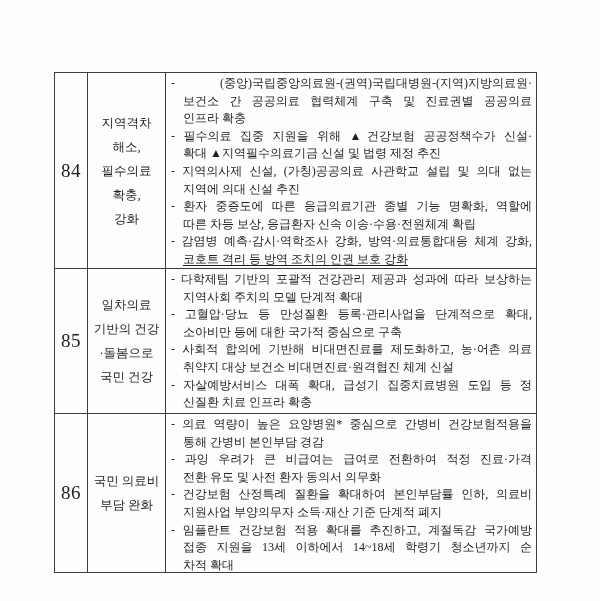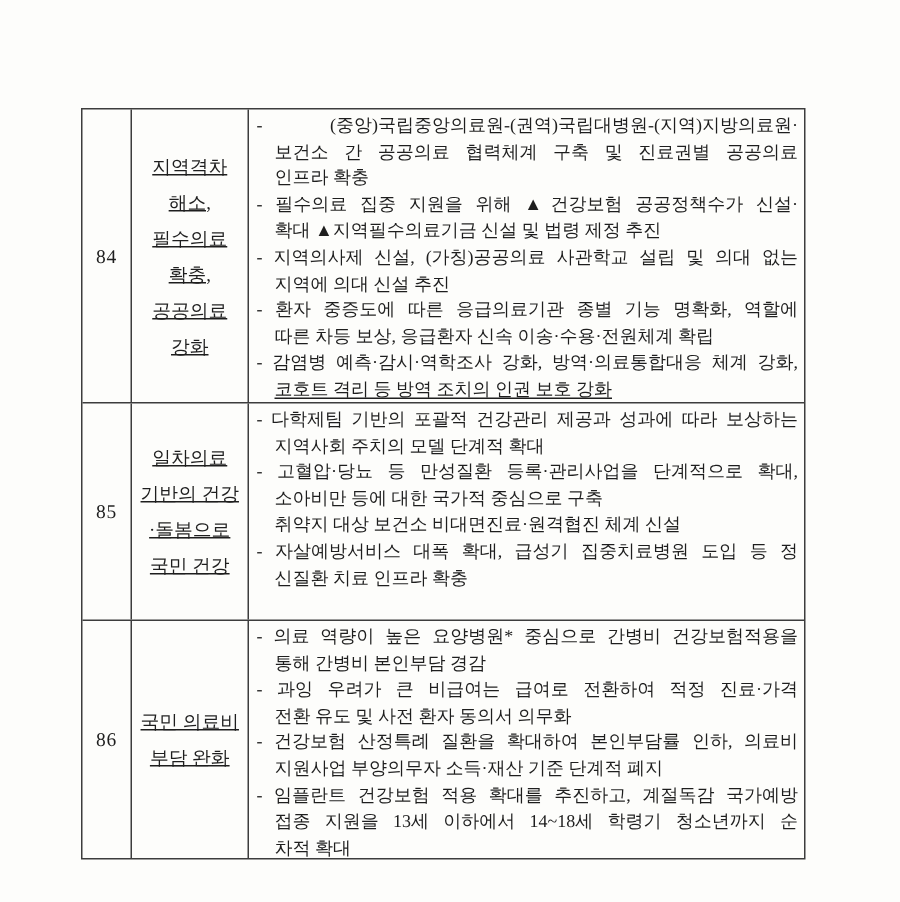--- a/index.html
+++ b/index.html
@@ -19,21 +19,21 @@
     position:absolute;left:54px;top:72px;width:481px;
     border:1px solid var(--border);
     background:transparent;
   }
   .row{display:flex;box-sizing:border-box;border-bottom:1px solid var(--border);}
   .row.last-row{border-bottom:none;}
   .cell{box-sizing:border-box;}
   .cell-num{
     width:33px;border-right:1px solid var(--border);
     display:flex;align-items:center;justify-content:center;
-    font-size:13px;letter-spacing:0.5px;
+    font-size:19px;letter-spacing:0.5px;
   }
   .cell-title{
     width:78px;border-right:1px solid var(--border);
     display:flex;flex-direction:column;align-items:center;justify-content:center;
     font-size:12.5px;line-height:24px;text-align:center;
   }
   .cell-content{
     flex:1;min-width:0;
     padding:2px 4px 0 5px;
     font-size:12px;line-height:17.6px;
@@ -43,37 +43,36 @@
     text-align:justify;
     text-align-last:justify;
     padding-left:12px;
     word-break:keep-all;
     overflow:hidden;
   }
   .line.first{padding-left:0;}
   .line.last{text-align-last:left;}
   .line.u{text-decoration:underline;text-underline-offset:2px;}
   .marker{text-decoration:none;}
-  .title-line{width:100%;text-decoration:underline;}
+  .title-line{width:100%;}
 </style>
 </head>
 <body>
 
 <div class="page">
   <div class="doc-table">
       <div class="row" style="height: 196px;">
         <div class="cell cell-num">
           <div class="num-text">84</div>
         </div>
         <div class="cell cell-title">
           <div class="title-line">지역격차</div>
           <div class="title-line">해소,</div>
           <div class="title-line">필수의료</div>
           <div class="title-line">확충,</div>
-          <div class="title-line">공공의료</div>
           <div class="title-line">강화</div>
         </div>
         <div class="cell cell-content">
           <div class="bullet">
             <div class="line first"><span class="marker">- </span>(중앙)국립중앙의료원-(권역)국립대병원-(지역)지방의료원·</div>
             <div class="line">보건소 간 공공의료 협력체계 구축 및 진료권별 공공의료</div>
             <div class="line last">인프라 확충</div>
           </div>
           <div class="bullet">
             <div class="line first"><span class="marker">- </span>필수의료 집중 지원을 위해 ▲건강보험 공공정책수가 신설·</div>
@@ -106,20 +105,21 @@
         <div class="cell cell-content">
           <div class="bullet">
             <div class="line first"><span class="marker">- </span>다학제팀 기반의 포괄적 건강관리 제공과 성과에 따라 보상하는</div>
             <div class="line last">지역사회 주치의 모델 단계적 확대</div>
           </div>
           <div class="bullet">
             <div class="line first"><span class="marker">- </span>고혈압·당뇨 등 만성질환 등록·관리사업을 단계적으로 확대,</div>
             <div class="line last">소아비만 등에 대한 국가적 중심으로 구축</div>
           </div>
           <div class="bullet">
+            <div class="line first"><span class="marker">- </span>사회적 합의에 기반해 비대면진료를 제도화하고, 농·어촌 의료</div>
             <div class="line last">취약지 대상 보건소 비대면진료·원격협진 체계 신설</div>
           </div>
           <div class="bullet">
             <div class="line first"><span class="marker">- </span>자살예방서비스 대폭 확대, 급성기 집중치료병원 도입 등 정</div>
             <div class="line last">신질환 치료 인프라 확충</div>
           </div>
         </div>
       </div>
       <div class="row last-row" style="height: 158px;">
         <div class="cell cell-num">

